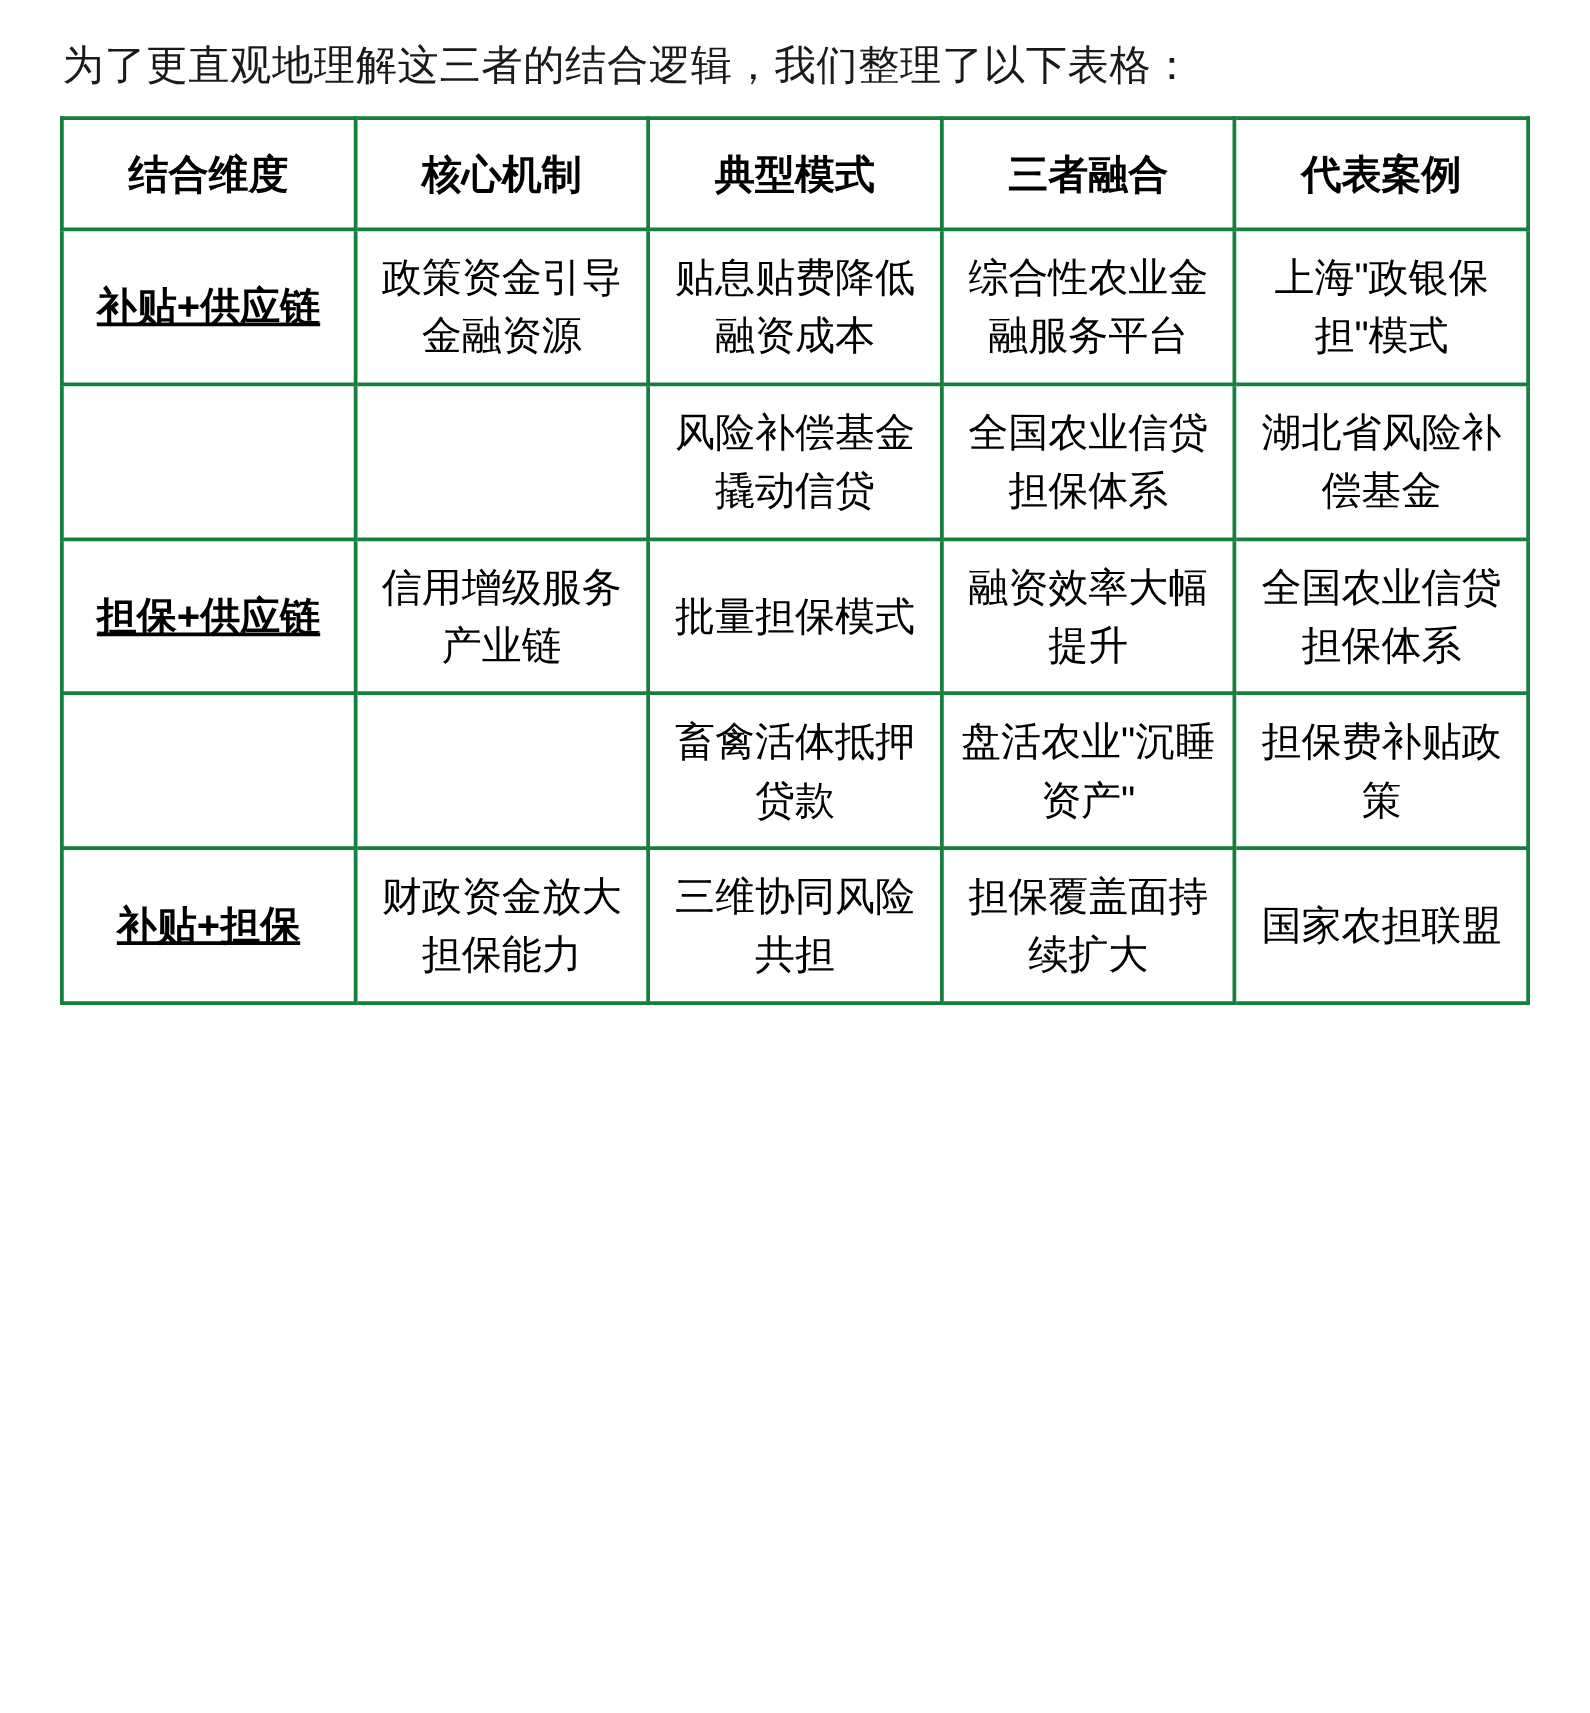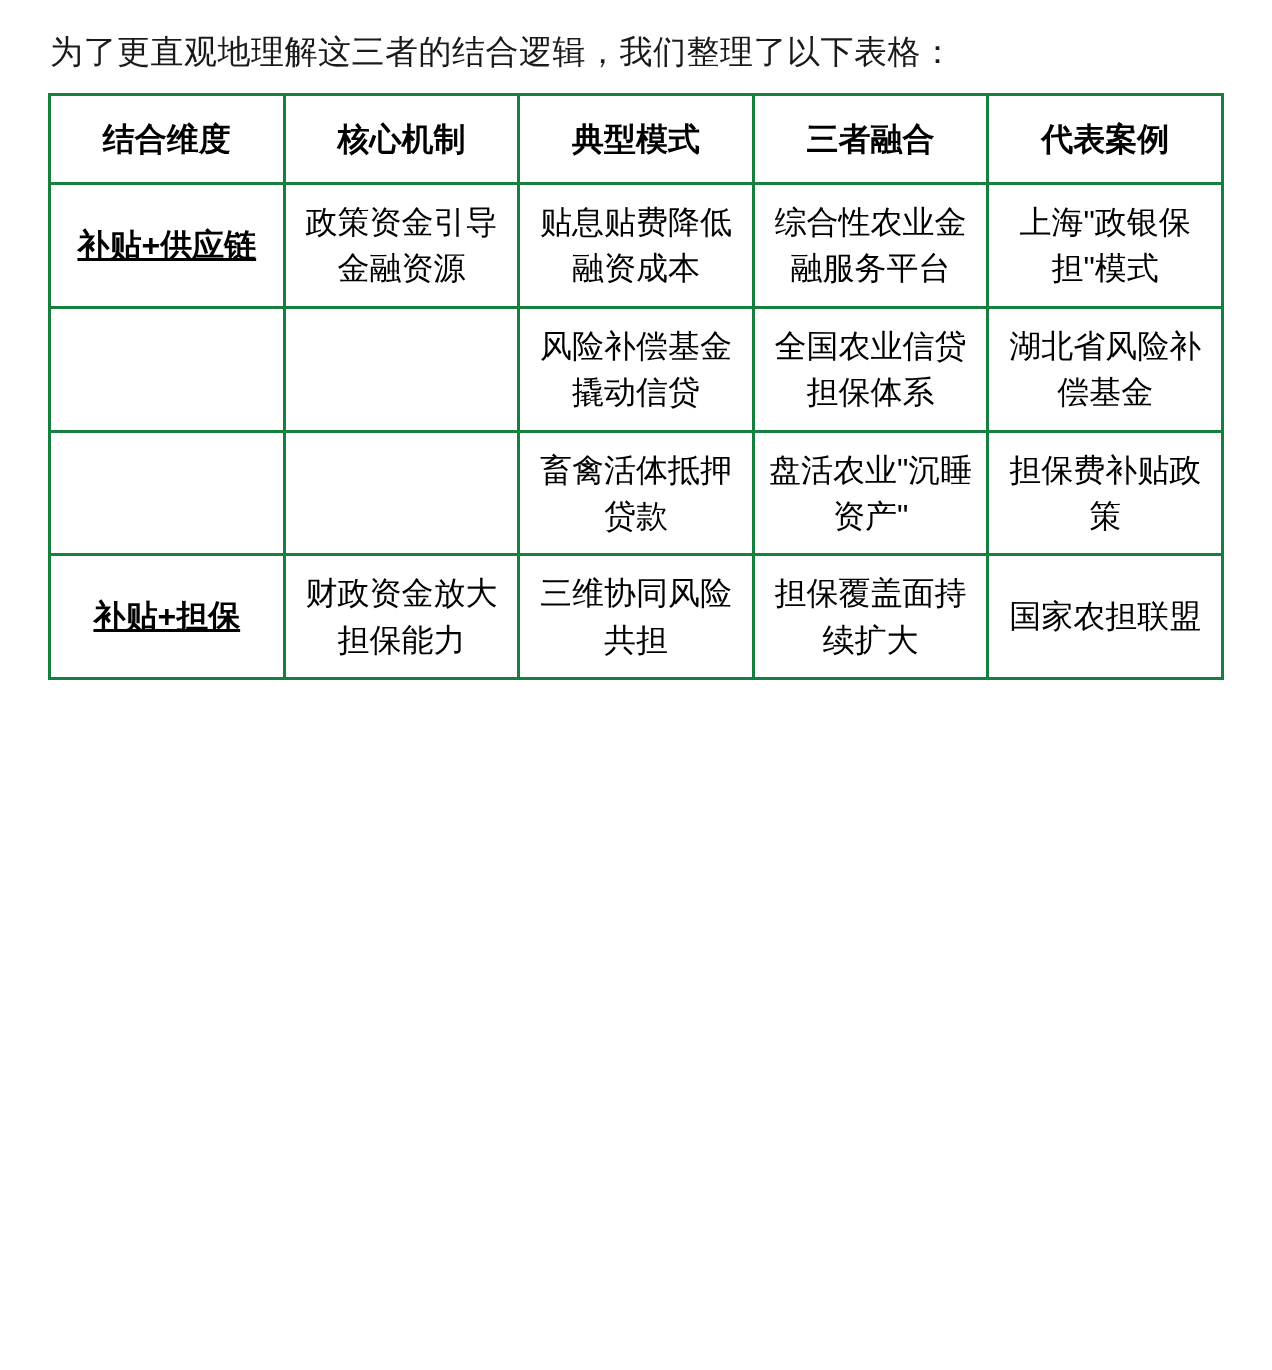--- a/index.html
+++ b/index.html
@@ -92,20 +92,27 @@
         <td>上海"政银保担"模式</td>
       </tr>
       <tr>
         <td class="dim empty"></td>
         <td class="empty"></td>
         <td>风险补偿基金撬动信贷</td>
         <td>全国农业信贷担保体系</td>
         <td>湖北省风险补偿基金</td>
       </tr>
       <tr>
+        <td class="dim">担保+供应链</td>
+        <td>信用增级服务产业链</td>
+        <td>批量担保模式</td>
+        <td>融资效率大幅提升</td>
+        <td>全国农业信贷担保体系</td>
+      </tr>
+      <tr>
         <td class="dim empty"></td>
         <td class="empty"></td>
         <td>畜禽活体抵押贷款</td>
         <td>盘活农业"沉睡资产"</td>
         <td>担保费补贴政策</td>
       </tr>
       <tr>
         <td class="dim">补贴+担保</td>
         <td>财政资金放大担保能力</td>
         <td>三维协同风险共担</td>

